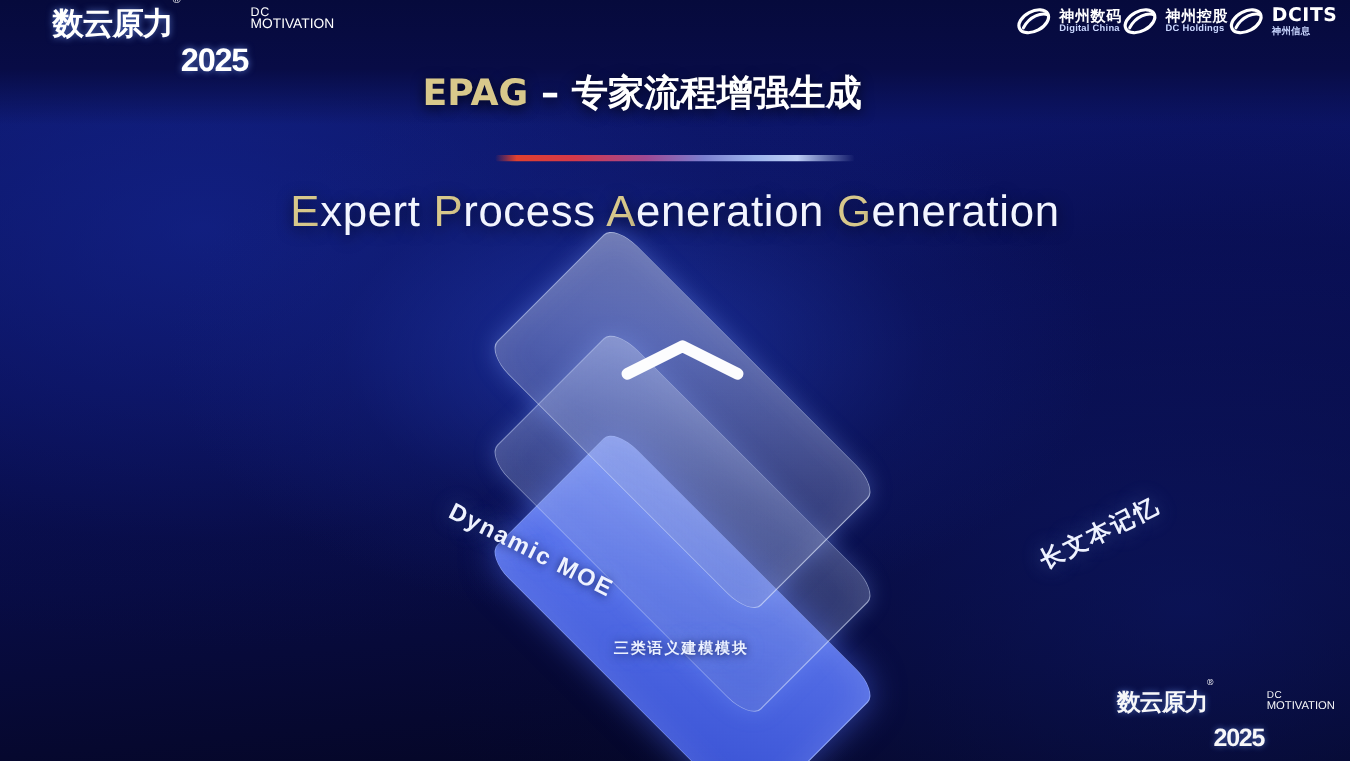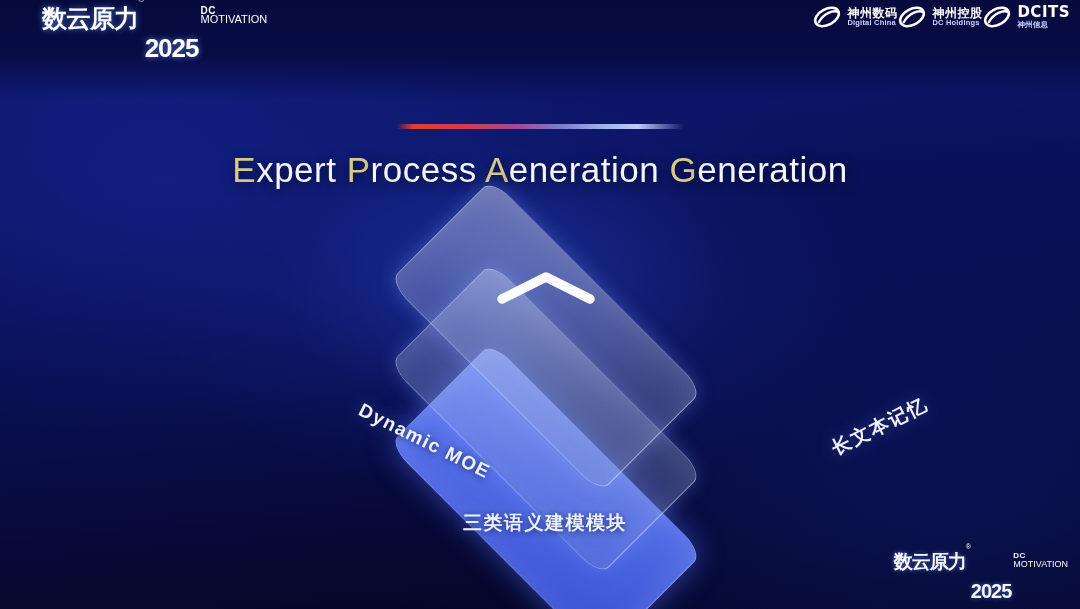--- a/index.html
+++ b/index.html
@@ -38,21 +38,21 @@
   .logo-year{
     font-size:26px;font-weight:bold;color:#ffffff;letter-spacing:-1px;
     font-family:"Liberation Sans",sans-serif;
     text-shadow:0 0 6px rgba(120,160,255,.7);
     margin-top:31px;
   }
   .logo-dc{
     display:inline-block;line-height:9px;margin-left:2px;
     position:relative;top:4px;
   }
-  .logo-dc .l1{display:block;font-size:10px;font-weight:bold;color:#ffffff;letter-spacing:.5px;}
+  .logo-dc .l1{display:block;font-size:10px;font-weight:normal;color:#ffffff;letter-spacing:.5px;}
   .logo-dc .l2{display:block;font-size:11px;font-weight:normal;color:#ffffff;letter-spacing:0px;text-align:center;}
 
   #live-title{
     position:absolute;left:7px;top:54px;
     font-size:22px;font-weight:bold;color:#ffffff;
     letter-spacing:.5px;
     font-family:"DejaVu Sans","Liberation Sans",sans-serif;
     text-shadow:0 1px 5px rgba(0,0,0,.8);
   }
 
@@ -185,21 +185,21 @@
     color:#eef2ff;font-weight:bold;
   }
   #label-mid-right{
     left:522px;top:162px;
     font-size:19px;letter-spacing:2px;
     transform:rotate(-26.5deg);transform-origin:100% 50%;
     color:#eef2ff;
   }
   #label-bottom{
     left:0;top:282px;width:490px;text-align:center;
-    font-size:19px;letter-spacing:1.5px;
+    font-size:12px;letter-spacing:1.5px;
     color:#eaf0ff;
   }
 
   
   #footer-logo{
     position:absolute;right:12px;bottom:6px;
     display:flex;align-items:flex-start;white-space:nowrap;
     opacity:.97;
   }
   #footer-logo .logo-cn{font-size:19px;text-shadow:0 0 5px rgba(120,160,255,.6);}
@@ -260,20 +260,21 @@
         <path d="M9 24 C16 11, 28 8, 35 10" fill="none" stroke="#ffffff" stroke-width="3.2" stroke-linecap="round"></path>
       </svg>
       <span class="partner-txt">
         <span class="pt-cn big-en">DCITS</span>
         <span class="pt-en">神州信息</span>
       </span>
     </div>
 
   </div>
 
+  <div id="main-title"><span class="gold">EPAG</span><span class="white"> – </span><span class="white">专家流程增强生成</span></div>
 
   <div id="accent-line"></div>
 
   <div id="subtitle"><span class="gold">E</span><span class="white">xpert</span><span class="white"> </span><span class="gold">P</span><span class="white">rocess</span><span class="white"> </span><span class="gold">A</span><span class="white">eneration</span><span class="white"> </span><span class="gold">G</span><span class="white">eneration</span></div>
 
   <div id="diagram">
 
     <div class="plate" id="plate-bottom"></div>
     <div class="plate" id="plate-mid"></div>
     <div class="plate" id="plate-top"></div>

